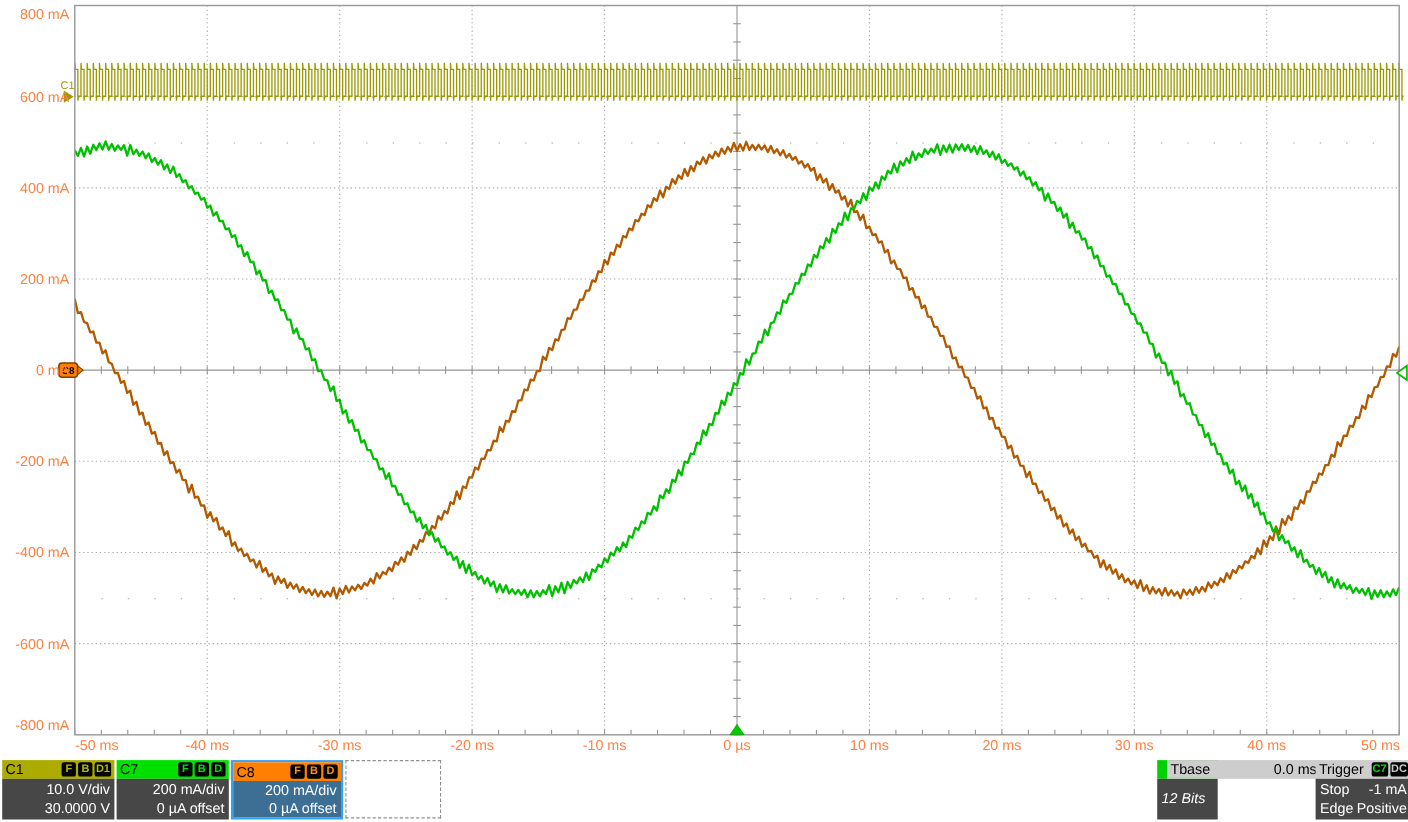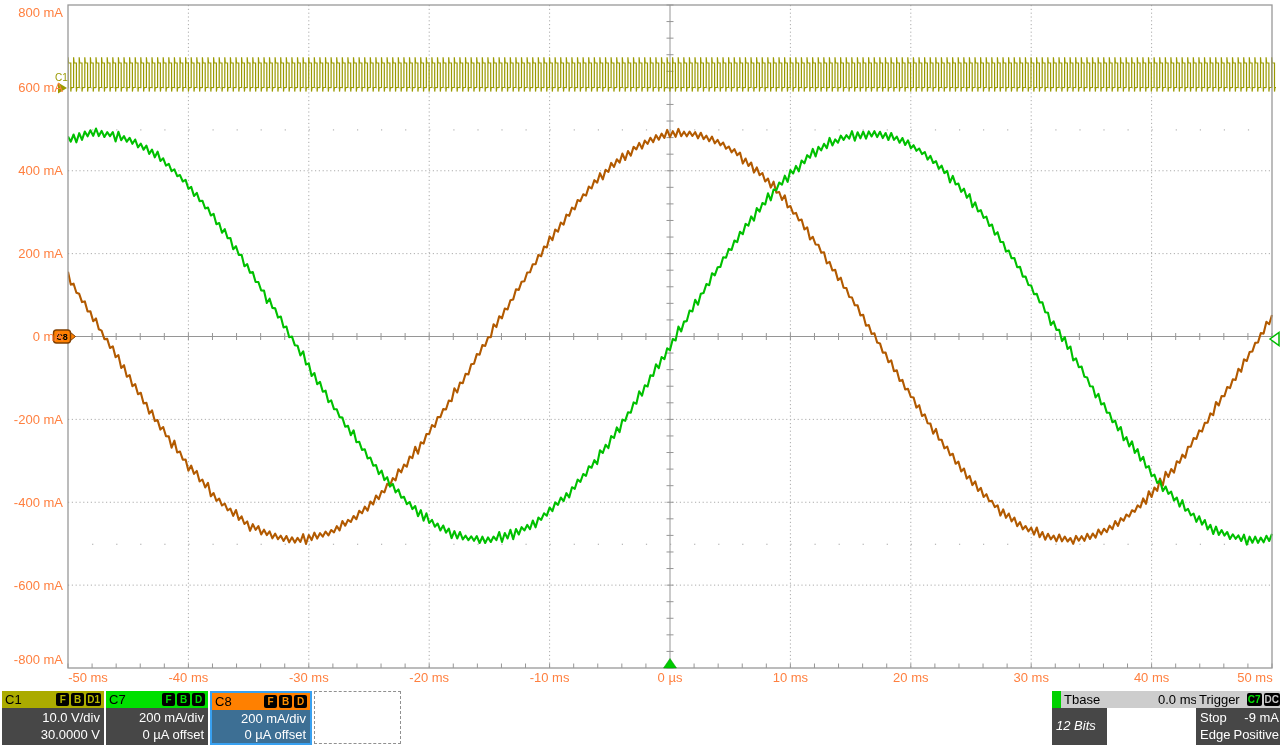--- a/index.html
+++ b/index.html
@@ -403,21 +403,21 @@
     <div class="chhead h-gray">
       <span>Trigger</span>
       <span class="badges">
         <span class="badge t-c7">C7</span>
         <span class="badge t-dc">DC</span>
       </span>
     </div>
     <div class="chbody">
       <div class="ln jus">
         <span>Stop</span>
-        <span>-9 mA</span>
+        <span>-1 mA</span>
       </div>
       <div class="ln jus">
         <span>Edge</span>
         <span>Positive</span>
       </div>
     </div>
   </div>
 
 </div>
 

